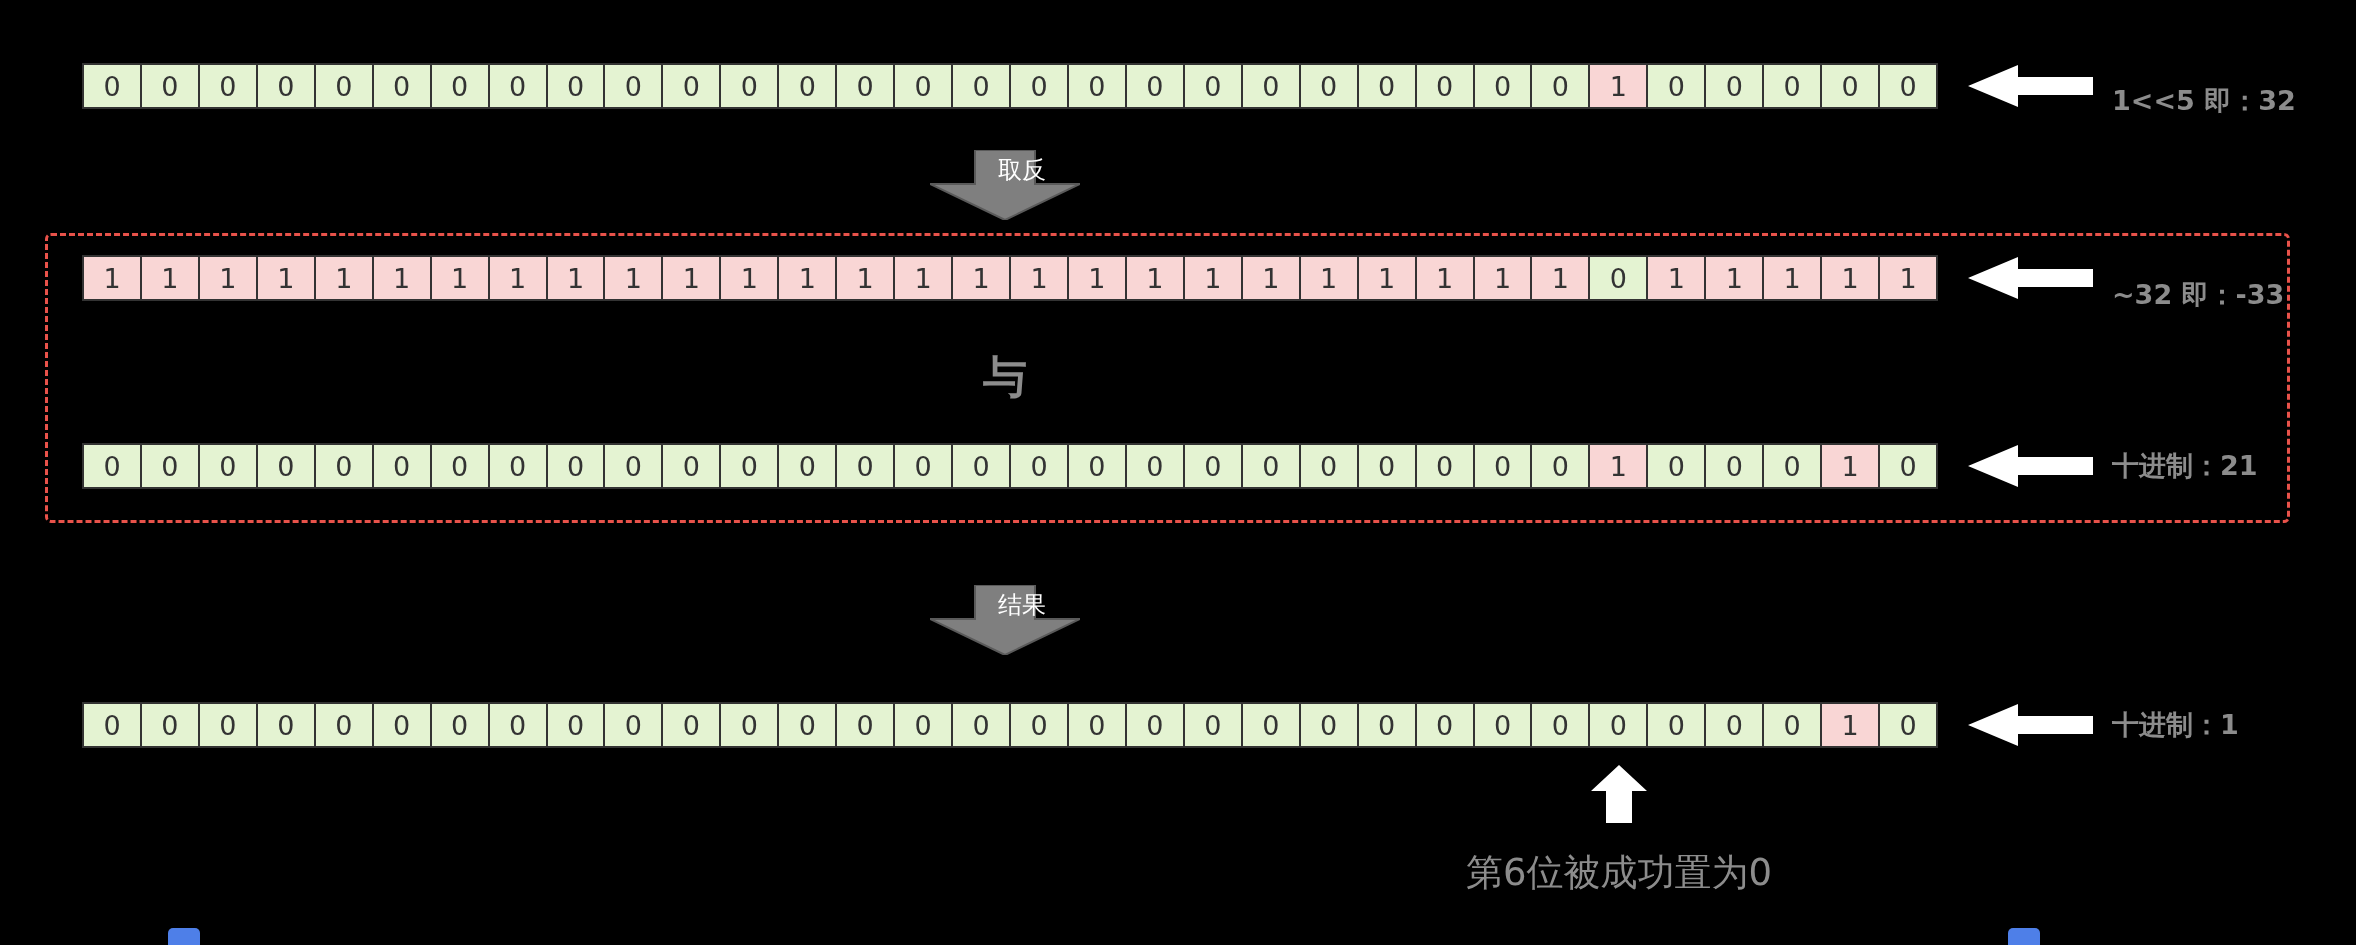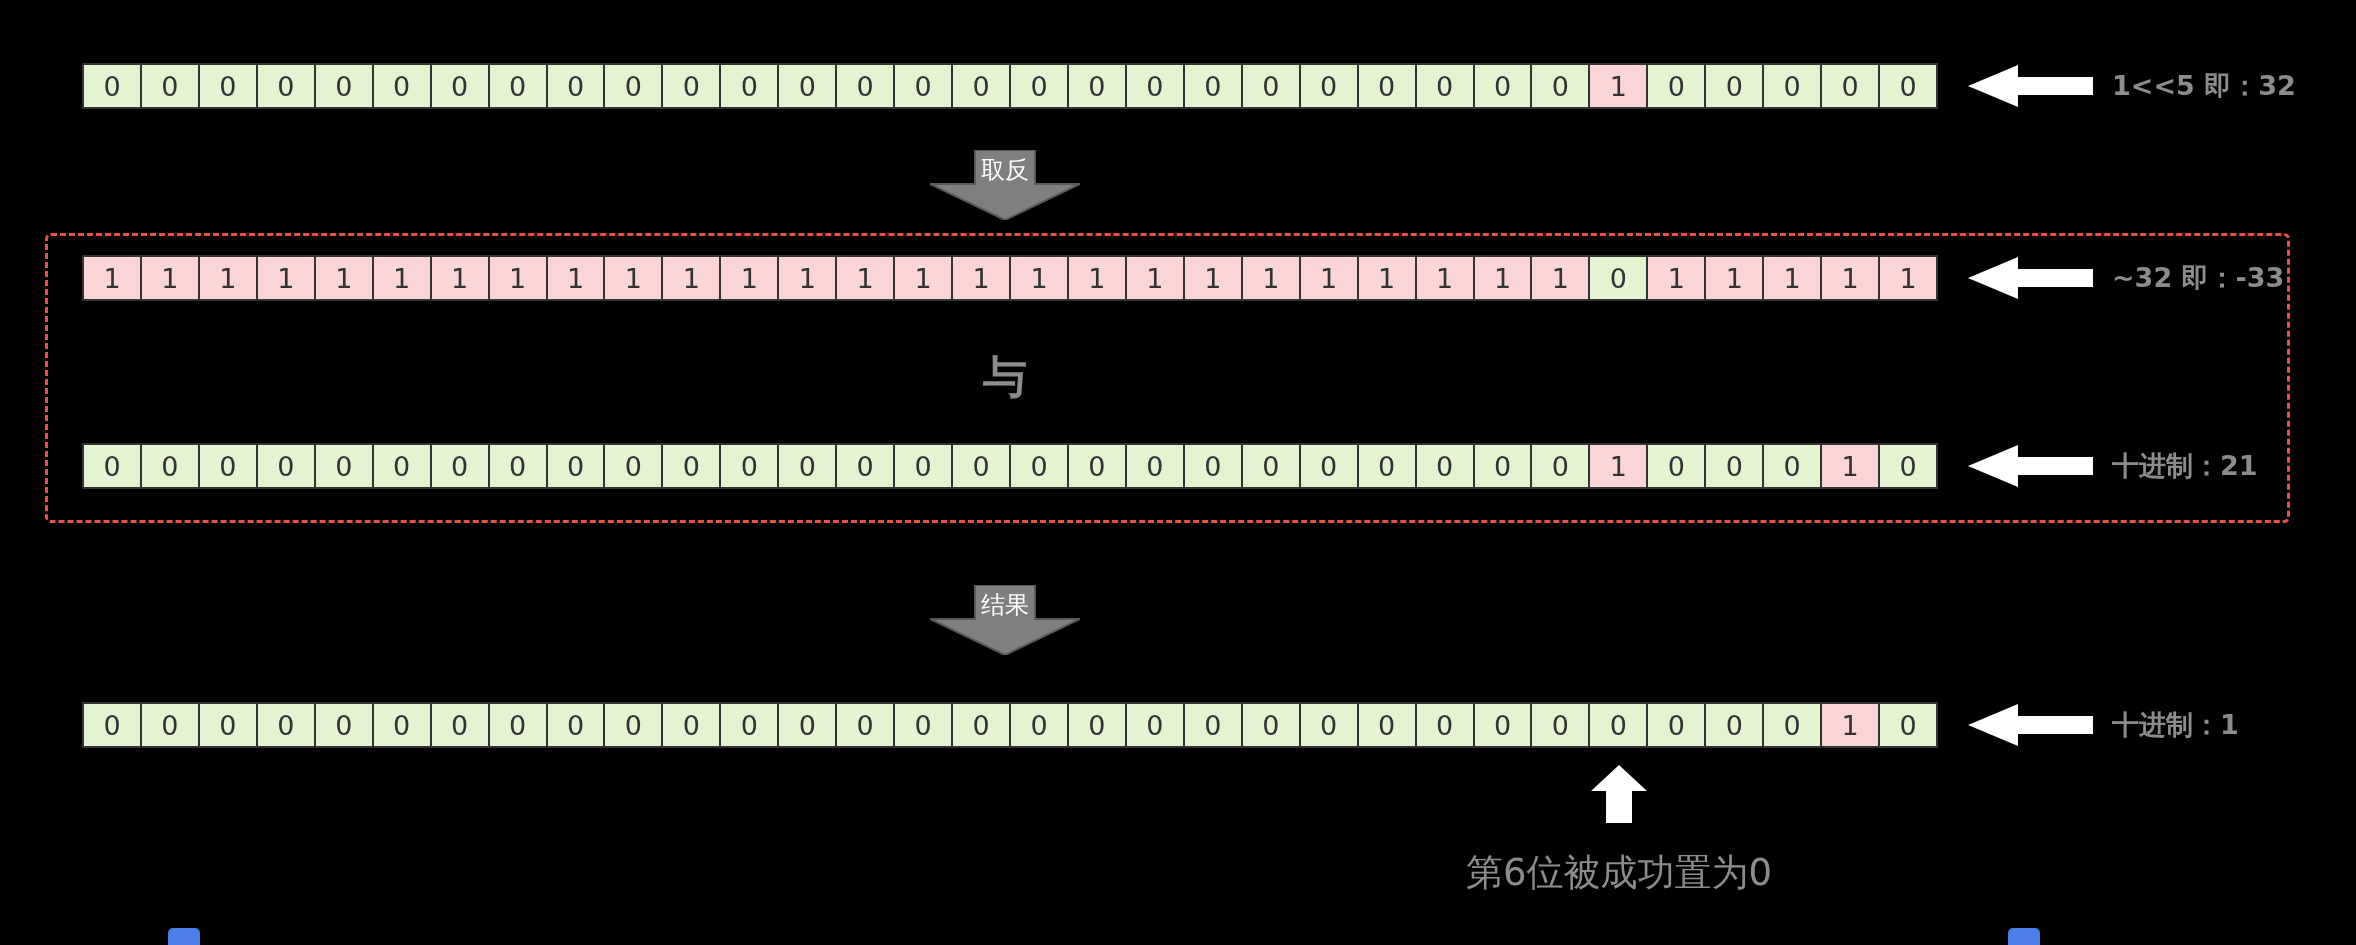--- a/index.html
+++ b/index.html
@@ -43,21 +43,21 @@
     width: 2245px;
     height: 290px;
     border: 3px dashed var(--dashed-red, #e8524a);
     border-radius: 6px;
   }
 
   .down-arrow { position: absolute; width: 150px; height: 70px; }
   .down-arrow svg { display: block; }
   .down-arrow .op-label {
     position: absolute;
-    top: 4px; left: 0;
+    top: 4px; left: 17px;
     width: 100%;
     text-align: center;
     color: #ffffff;
     font-size: 24px;
     font-weight: 500;
   }
 
   .left-arrow { position: absolute; left: 1968px; width: 125px; height: 46px; }
   .left-arrow svg { display: block; }
 
@@ -282,22 +282,22 @@
     <svg width="125" height="46" viewBox="0 0 125 46">
         <polygon points="0,23 50,2 50,14 125,14 125,32 50,32 50,44" fill="var(--arrow-white)"></polygon>
       </svg>
   </div>
   <div class="left-arrow" style="top:702px">
     <svg width="125" height="46" viewBox="0 0 125 46">
         <polygon points="0,23 50,2 50,14 125,14 125,32 50,32 50,44" fill="var(--arrow-white)"></polygon>
       </svg>
   </div>
 
-  <div class="row-label" style="top:63px">1&lt;&lt;5 即：32</div>
-  <div class="row-label" style="top:255px">~32 即：-33</div>
+  <div class="row-label" style="top:78px">1&lt;&lt;5 即：32</div>
+  <div class="row-label" style="top:272px">~32 即：-33</div>
   <div class="row-label" style="top:443px">十进制：21</div>
   <div class="row-label" style="top:702px">十进制：1</div>
 
   <div class="up-arrow">
     <svg width="60" height="58" viewBox="0 0 60 58">
         <polygon points="30,0 58,26 43,26 43,58 17,58 17,26 2,26" fill="var(--arrow-white)"></polygon>
       </svg>
   </div>
 
   <div class="annotation">第6位被成功置为0</div>

